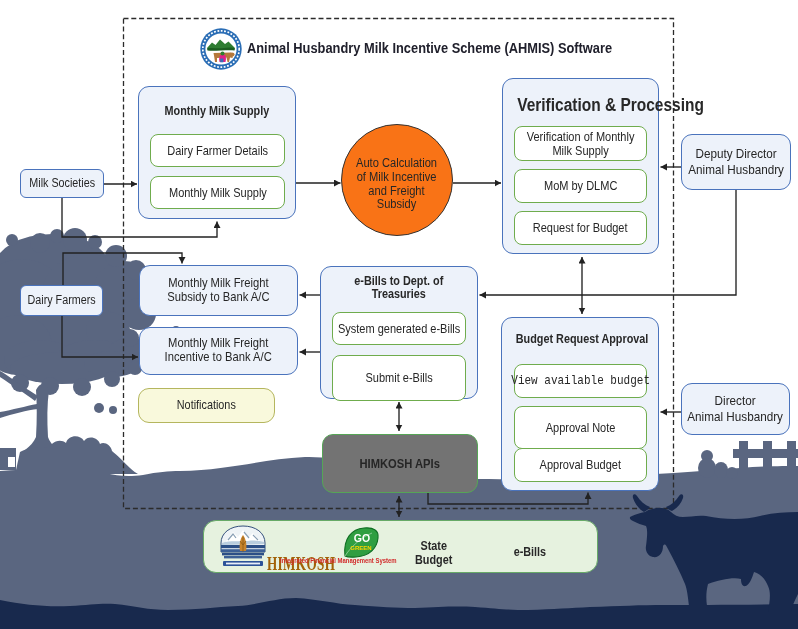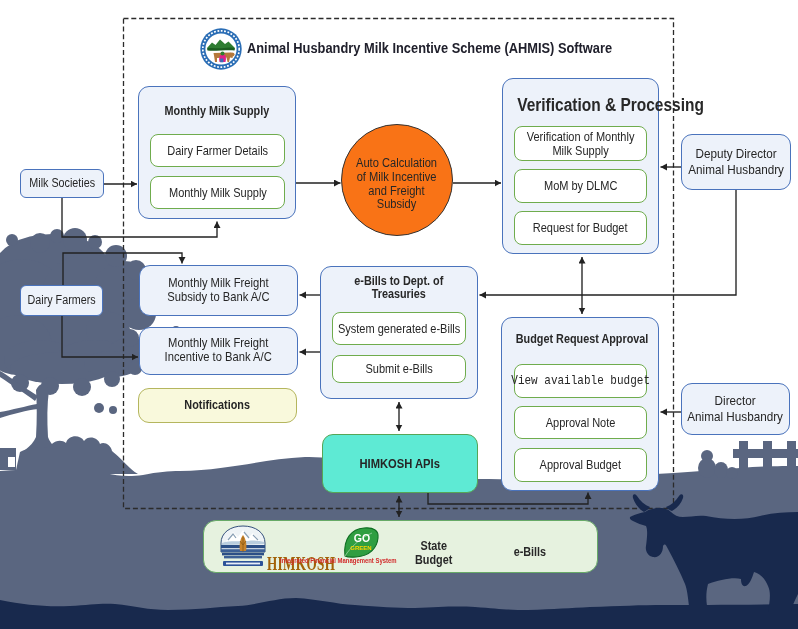--- a/index.html
+++ b/index.html
@@ -201,50 +201,50 @@
 <div class="bx blue" style="left:681px;top:134px;width:110px;height:56px;font-size:13px;">
     <span class="cx3">Deputy Director<br>Animal Husbandry</span>
   </div>
 
 <div class="bx blue" style="left:139px;top:265px;width:159px;height:51px;font-size:12.6px;line-height:13.8px;">
     <span class="cx4">Monthly Milk Freight<br>Subsidy to Bank A/C</span>
   </div>
 <div class="bx blue" style="left:139px;top:327px;width:159px;height:48px;font-size:12.6px;line-height:13.8px;">
     <span class="cx4">Monthly Milk Freight<br>Incentive to Bank A/C</span>
   </div>
-<div class="bx" style="left:138px;top:388px;width:159px;height:35px;background:#f9f9dc;border:1.8px solid #b5b65e;font-size:12.6px;font-weight:bold;">
+<div class="bx" style="left:138px;top:388px;width:137px;height:35px;background:#f9f9dc;border:1.8px solid #b5b65e;font-size:12.6px;font-weight:normal;">
     <span class="cx">Notifications</span>
   </div>
 
 <div class="bx blue" style="left:320px;top:266px;width:158px;height:133px;"></div>
 <div class="abs ttl" style="left:320px;top:275px;width:158px;text-align:center;font-size:12.6px;line-height:13.2px;"><span class="cx2">e-Bills to Dept. of<br>Treasuries</span></div>
 <div class="bx green" style="left:332px;top:312px;width:134px;height:33px;font-size:12.8px;">
     <span class="cx">System generated e-Bills</span>
   </div>
-<div class="bx green" style="left:332px;top:355px;width:134px;height:28px;font-size:12.8px;">
+<div class="bx green" style="left:332px;top:355px;width:134px;height:46px;font-size:12.8px;">
     <span class="cx">Submit e-Bills</span>
   </div>
 
 <div class="bx blue" style="left:501px;top:317px;width:158px;height:174px;"></div>
 <div class="abs ttl" style="left:501px;top:332px;width:158px;text-align:right;font-size:12.6px;"><span class="cx">Budget Request Approval</span></div>
 <div class="bx green" style="left:514px;top:364px;width:133px;height:34px;font-size:12.8px;font-family:Liberation Mono, monospace;">
     <span class="cx">View available budget</span>
   </div>
-<div class="bx green" style="left:514px;top:406px;width:133px;height:33px;font-size:12.8px;">
+<div class="bx green" style="left:514px;top:406px;width:133px;height:43px;font-size:12.8px;">
     <span class="cx">Approval Note</span>
   </div>
 <div class="bx green" style="left:514px;top:448px;width:133px;height:34px;font-size:12.8px;">
     <span class="cx">Approval Budget</span>
   </div>
 
 <div class="bx blue" style="left:681px;top:383px;width:109px;height:52px;font-size:13px;">
     <span class="cx3">Director<br>Animal Husbandry</span>
   </div>
 
-<div class="bx" style="left:322px;top:434px;width:156px;height:59px;background:#5eead4;border:1.4px solid #56a556;font-size:13px;font-weight:bold;">
+<div class="bx" style="left:322px;top:434px;width:156px;height:59px;background:#737373;border:1.4px solid #56a556;font-size:13px;font-weight:bold;">
     <span class="cx">HIMKOSH APIs</span>
   </div>
 
 <div class="bx" style="left:203px;top:520px;width:395px;height:53px;background:#e6f2df;border:1.6px solid #67aa67;border-radius:13px;"></div>
 
 <svg class="abs" style="left:220px;top:525px;" width="46" height="42" viewBox="0 0 46 42">
 
  <path d="M1,27 L1,18 C1,8 10,1 23,1 C36,1 45,8 45,18 L45,27 Z" fill="#eef3f6" stroke="#35507c" stroke-width="1"></path>
  <path d="M6,16 L13,7 L18,12 L23,5 L29,12 L33,8 L40,16 L40,18 L6,18 Z" fill="#fff"></path>
  <path d="M8,15 L13,9 L16,13 M24,7 L29,13 M33,10 L38,15" stroke="#8aa0b5" stroke-width="1.2" fill="none"></path>

